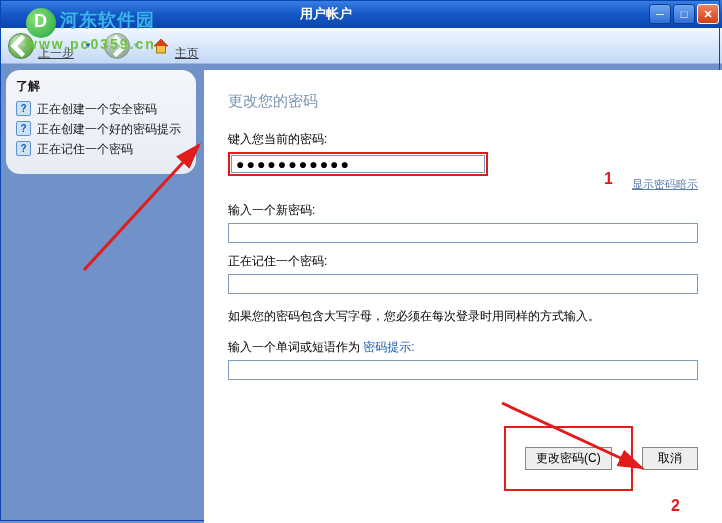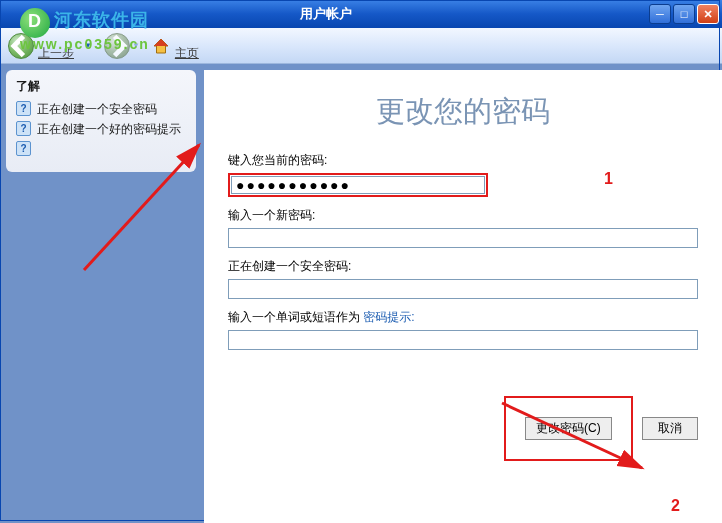--- a/index.html
+++ b/index.html
@@ -1,18 +1,18 @@
 <!DOCTYPE html>
 <html><head>
 <meta charset="utf-8">
 <style>
 * { box-sizing: border-box; margin: 0; padding: 0; }
 body { font-family: "Microsoft YaHei", SimSun, Tahoma, sans-serif; font-size: 12px; background: #fff; width: 722px; height: 523px; overflow: hidden; position: relative; }
 
-.watermark { position: absolute; top: 8px; left: 20px; z-index: 50; pointer-events: none; }
+.watermark { position: absolute; top: 8px; left: 26px; z-index: 50; pointer-events: none; }
 .watermark .logo-txt { font-size: 18px; font-weight: bold; color: #3bb4e8; letter-spacing: 1px; }
 .watermark .url { font-size: 14px; color: #6dc53f; letter-spacing: 2px; margin-top: -2px; font-weight: bold; }
 .watermark .circ { display: inline-block; width: 30px; height: 30px; border-radius: 50%; background: radial-gradient(circle at 35% 35%, #8de07a, #1fa841); vertical-align: middle; margin-right: 4px; position: relative; }
 .watermark .circ::after { content: "D"; position: absolute; left: 8px; top: 3px; font-size: 18px; color: #fff; font-weight: bold; }
 
 .titlebar { height: 28px; background: linear-gradient(#3a81e6, #1558c7 50%, #0846b0); display: flex; align-items: center; padding: 0 3px; color: #fff; }
 .titlebar .spacer { flex: 1; }
 .titlebar .title { font-weight: bold; font-size: 13px; margin: 0 auto; }
 .winbtns { display: flex; gap: 2px; }
 .winbtn { width: 22px; height: 20px; background: linear-gradient(#6fa5f0,#316fd9); border: 1px solid #0b3d8f; border-radius: 3px; display: flex; align-items: center; justify-content: center; color: #fff; font-weight: bold; font-size: 11px; cursor: pointer; }
@@ -22,28 +22,28 @@
 .navbtn { width: 26px; height: 26px; border-radius: 50%; background: radial-gradient(circle at 35% 30%, #cde9cc, #7fbd6b 45%, #4a8f3a); display: inline-flex; align-items: center; justify-content: center; color: #fff; font-size: 14px; border: 1px solid #4e8a3e; margin-right: 2px; }
 .navbtn.fwd { filter: grayscale(60%) opacity(0.75); }
 .tool-label { margin: 16px 10px 0 2px; color: #3a3a3a; text-decoration: underline; }
 .dropdown-arrow { font-size: 8px; color: #1f5bb5; margin-right: 12px; }
 .homeicon { display: inline-block; width: 18px; height: 16px; position: relative; margin-right: 3px; }
 .homeicon svg { width: 18px; height: 16px; }
 
 .body-area { display: flex; height: calc(523px - 28px - 36px); background: #7092c8; padding: 6px 0 0 6px; }
 
 .sidebar { width: 190px; }
-.sidecard { background: linear-gradient(#f4f6fb,#e8ecf5); border-radius: 6px; padding: 8px 10px 12px; }
+.sidecard { background: linear-gradient(#f4f6fb,#e8ecf5); border-radius: 14px; padding: 8px 10px 12px; }
 .sidecard h4 { font-size: 12px; font-weight: bold; color: #1a1a1a; margin-bottom: 6px; }
 .helpitem { display: flex; align-items: flex-start; gap: 6px; margin: 4px 0; cursor: pointer; }
 .helpicon { width: 15px; height: 15px; background: #cde2f7; border: 1px solid #5c93cf; border-radius: 2px; display: flex; align-items: center; justify-content: center; font-size: 10px; font-weight: bold; color: #1a5bb0; flex-shrink: 0; }
 .helpitem span.lbl { color: #1a1a1a; line-height: 1.35; text-align: center; }
 
 .main { flex: 1; background: #fff; margin-left: 8px; padding: 22px 24px 10px 24px; position: relative; }
-.page-title { font-size: 29px; color: #7a94b4; font-weight: normal; margin-bottom: 20px; text-align: center; }
+.page-title { font-size: 15px; color: #7a94b4; font-weight: normal; margin-bottom: 20px; }
 .fieldlbl { font-size: 12px; color: #000; margin: 10px 0 4px; }
 input.txt { width: 100%; height: 20px; border: 1px solid #7f9db9; padding: 1px 4px; font-family: inherit; font-size: 14px; }
 .pw-row { border: 2px solid #e21b1b; padding: 1px; width: 260px; }
 .pw-row input { border: 1px solid #7f9db9; height: 18px; letter-spacing: 2px; }
 .hintlink { text-align: right; color: #5a7aa6; font-size: 11px; margin-top: 1px; cursor: pointer; text-decoration: underline; }
 .explain { margin: 14px 0; color: #000; }
 .btnbar { text-align: right; margin-top: 46px; }
 button.btn { background: #eee; border: 1px solid #888; padding: 2px 10px; font-family: inherit; font-size: 12px; cursor: pointer; min-width: 56px; }
 .btn-primary-wrap { border: 2px solid #e21b1b; padding: 19px; display: inline-block; }
 .annot { color: #e21b1b; font-weight: bold; font-size: 16px; position: absolute; text-shadow: 0 0 2px #fff; }
@@ -103,41 +103,44 @@
       <div class="helpitem">
         <span class="helpicon">?</span>
         <span class="lbl">正在创建一个安全密码</span>
       </div>
       <div class="helpitem">
         <span class="helpicon">?</span>
         <span class="lbl">正在创建一个好的密码提示</span>
       </div>
       <div class="helpitem">
         <span class="helpicon">?</span>
+        <span class="lbl">正在记住一个密码</span>
       </div>
     </div>
   </div>
 
   <div class="main">
     <div class="page-title">更改您的密码</div>
 
     <div class="fieldlbl">键入您当前的密码:</div>
     <div style="display:flex; align-items:flex-end;">
       <div class="pw-row">
         <input class="txt" type="text" value="●●●●●●●●●●●" style="">
       </div>
     </div>
+    <div class="hintlink">显示密码暗示</div>
     <span class="annot" style="left:400px; top:100px;">1</span>
 
     <div class="fieldlbl">输入一个新密码:</div>
     <input class="txt" type="password" style="">
 
-    <div class="fieldlbl">正在创建一个安全密码:</div>
+    <div class="fieldlbl">正在记住一个密码:</div>
     <input class="txt" type="password" style="">
 
+    <div class="explain">如果您的密码包含大写字母，您必须在每次登录时用同样的方式输入。</div>
 
     <div class="fieldlbl">
       <span>输入一个单词或短语作为</span> <span style="color:#1a5bb0">密码提示:</span>
     </div>
     <input class="txt" type="text" style="">
 
 
     <div class="btnbar">
       <span class="btn-primary-wrap">
         <button class="btn">更改密码(C)</button>

